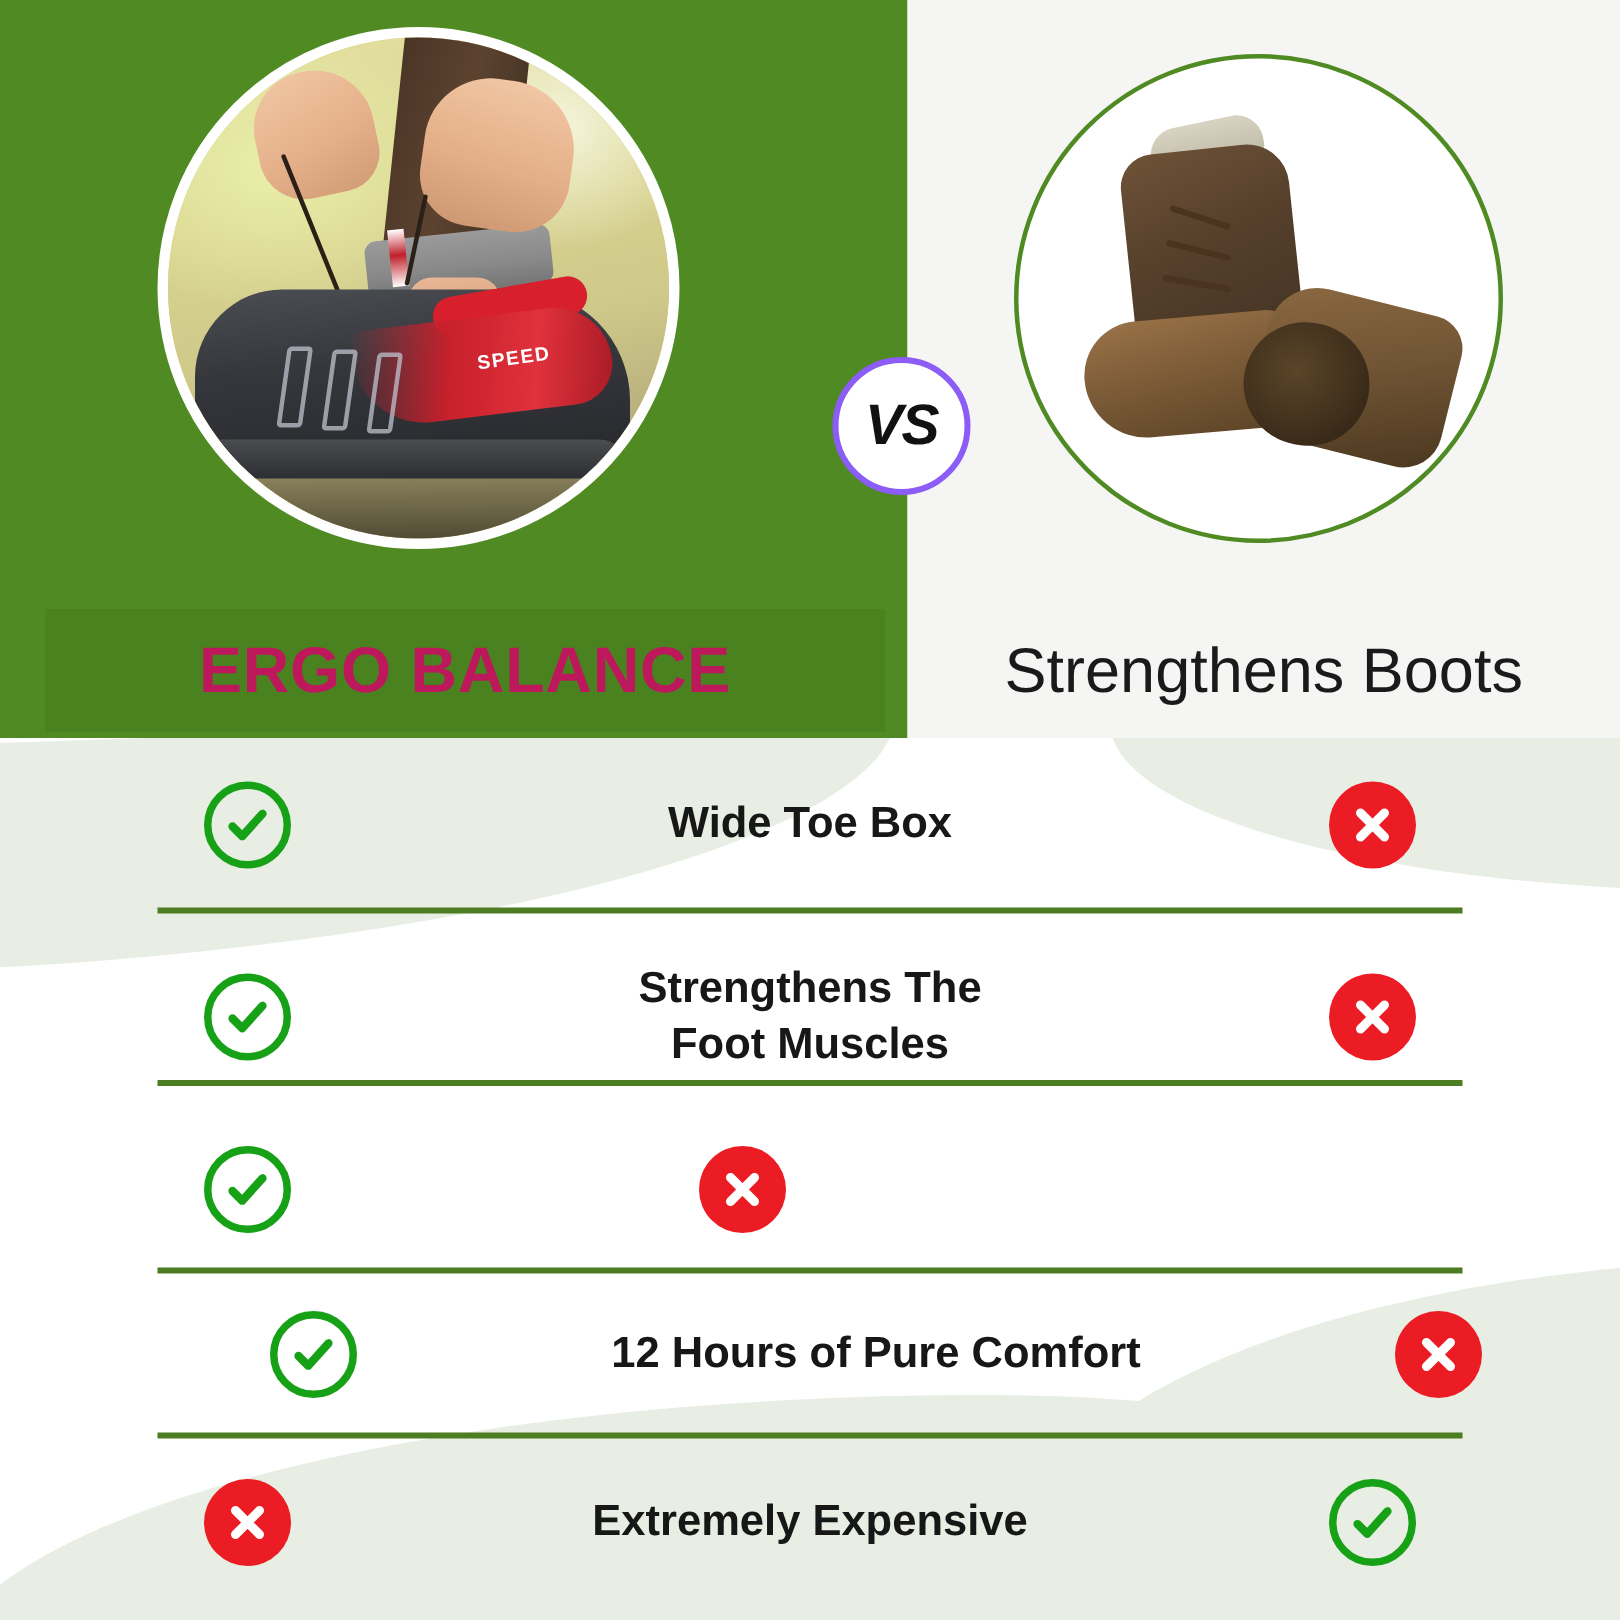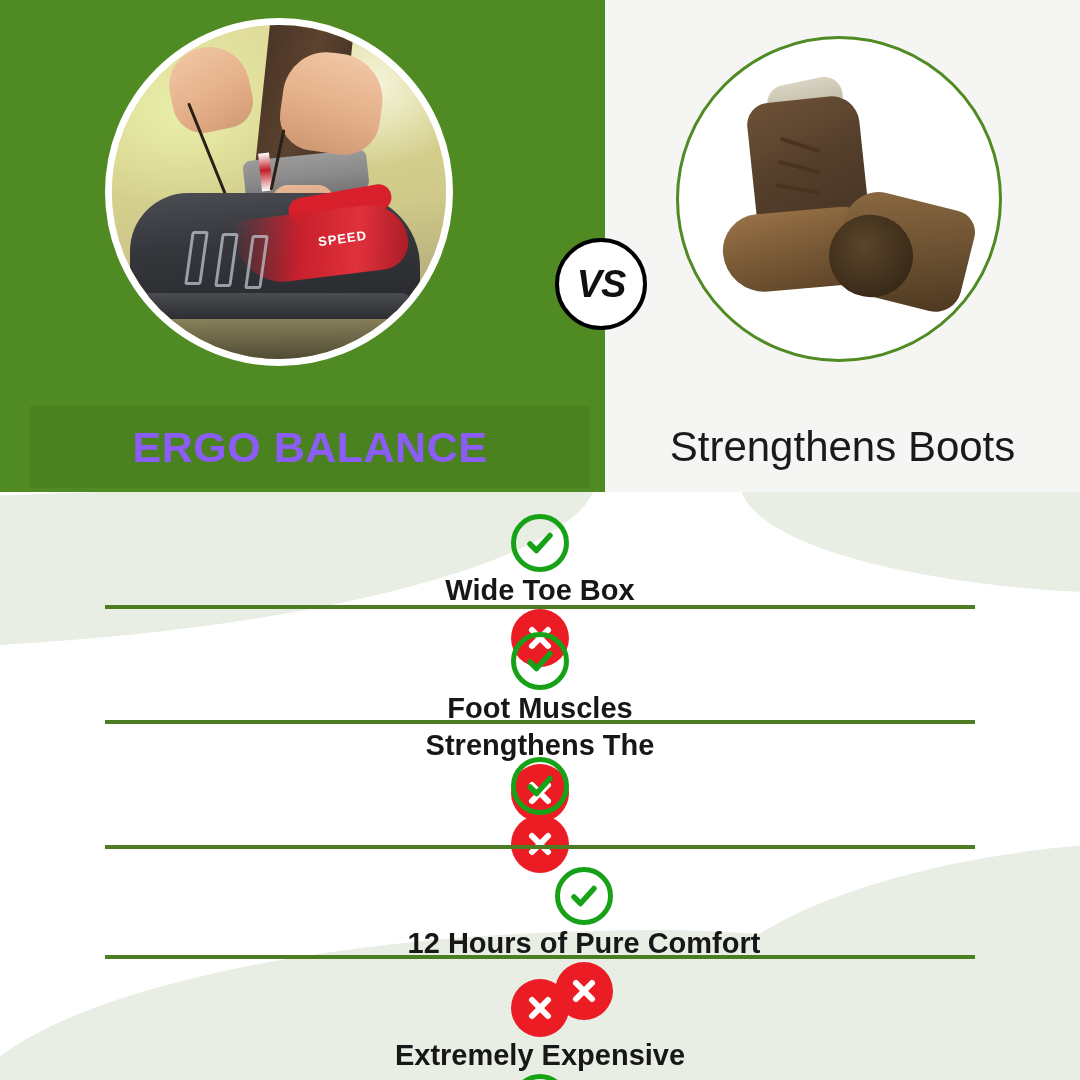--- a/index.html
+++ b/index.html
@@ -236,21 +236,21 @@
     border-radius: 2px;
   }
 
   
   .vs-badge {
     position: absolute;
     left: 555px; top: 238px;
     width: 92px; height: 92px;
     border-radius: 50%;
     background: #ffffff;
-    border: 4px solid #000000;
+    border: 4px solid #8b5cf6;
     display: flex;
     align-items: center;
     justify-content: center;
     z-index: 5;
   }
   .vs-badge span {
     font-size: 38px;
     font-weight: 900;
     color: #111111;
     font-style: italic;
@@ -265,21 +265,21 @@
     width: 560px; height: 82px;
     background: rgba(0,0,0,0.055);
   }
   .label-left {
     position: absolute;
     left: 30px; top: 406px;
     width: 560px; height: 82px;
     display: flex;
     align-items: center;
     justify-content: center;
-    color: #8b5cf6;
+    color: #be185d;
     font-size: 43px;
     font-weight: bold;
     letter-spacing: 0.5px;
     font-family: "Liberation Sans", sans-serif;
   }
   .label-right {
     position: absolute;
     left: 605px; top: 406px;
     width: 475px; height: 82px;
     display: flex;
@@ -331,21 +331,20 @@
     z-index: 2;
     width: 1080px;
     height: 588px;
   }
   .row {
     position: absolute;
     left: 0;
     width: 1080px;
     display: flex;
     align-items: center;
-    flex-direction: column;
   }
   .cell-icon {
     width: 330px;
     display: flex;
     align-items: center;
     justify-content: center;
   }
   .cell-icon.right { width: 330px; }
   .cell-label {
     width: 420px;
@@ -463,22 +462,22 @@
         </div>
         <div class="row" style="top: 140px; height: 92px;">
           <div class="cell-icon">
             <div class="icon-check" style="border-color:#17a117">
               <svg width="34" height="34" viewBox="0 0 34 34">
                 <path d="M7 18 L13.5 24.5 L27 9.5" fill="none" stroke="#17a117" stroke-width="5.5" stroke-linecap="round" stroke-linejoin="round"></path>
               </svg>
             </div>
           </div>
           <div class="cell-label" style="color:#171717">
+            <div>Strengthens The</div>
             <div>Foot Muscles</div>
-            <div>Strengthens The</div>
           </div>
           <div class="cell-icon right">
             <div class="icon-x" style="background:#ec1c24">
               <svg width="34" height="34" viewBox="0 0 34 34">
                 <path d="M9 9 L25 25 M25 9 L9 25" stroke="#ffffff" stroke-width="6" stroke-linecap="round"></path>
               </svg>
             </div>
           </div>
         </div>
         <div class="row" style="top: 265px; height: 72px;">

